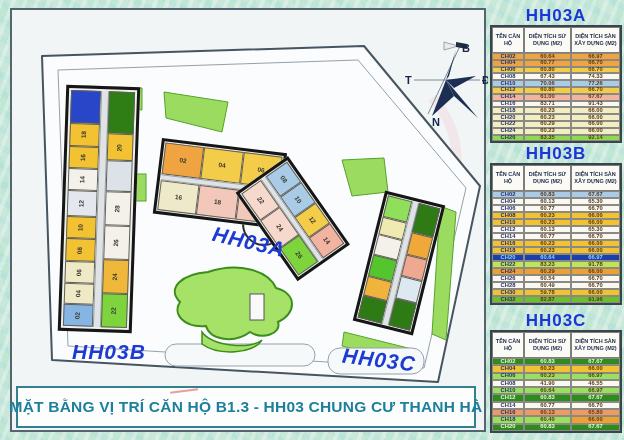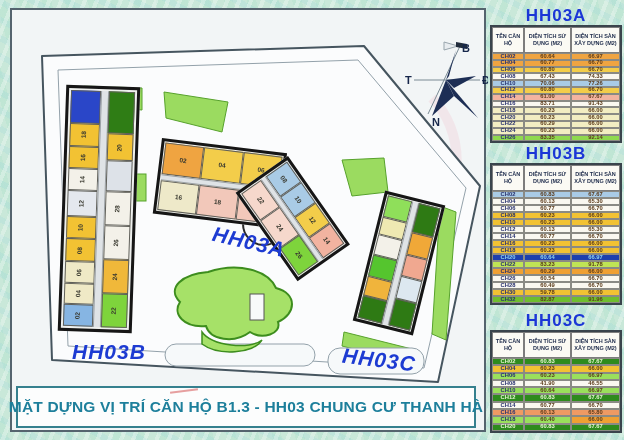--- a/index.html
+++ b/index.html
@@ -230,21 +230,21 @@
       </div>
   </div>
 
   <div class="bldg-label" style="left:60px;top:330px">HH03B</div>
   <div class="bldg-label" style="left:200px;top:220px;transform:rotate(13deg)">HH03A</div>
   <div class="bldg-label" style="left:330px;top:338px;transform:rotate(7deg)">HH03C</div>
 </div>
 
 <div class="red-mark"></div>
 <div class="title-box">
-  <span class="title-text">MẶT DỰNG VỊ TRÍ CĂN HỘ B1.3 - HH03 CHUNG CƯ THANH HÀ</span>
+  <span class="title-text">MẶT BẰNG VỊ TRÍ CĂN HỘ B1.3 - HH03 CHUNG CƯ THANH HÀ</span>
 </div>
 
 <div class="tbl" id="tblA">
   <div class="tbl-title">HH03A</div>
   <div class="tbl-box">
       <div class="thead">
         <div class="hc c0">TÊN CĂN HỘ</div>
         <div class="hc c1">DIỆN TÍCH SỬ DỤNG (M2)</div>
         <div class="hc c2">DIỆN TÍCH SÀN XÂY DỰNG (M2)</div>
       </div>

